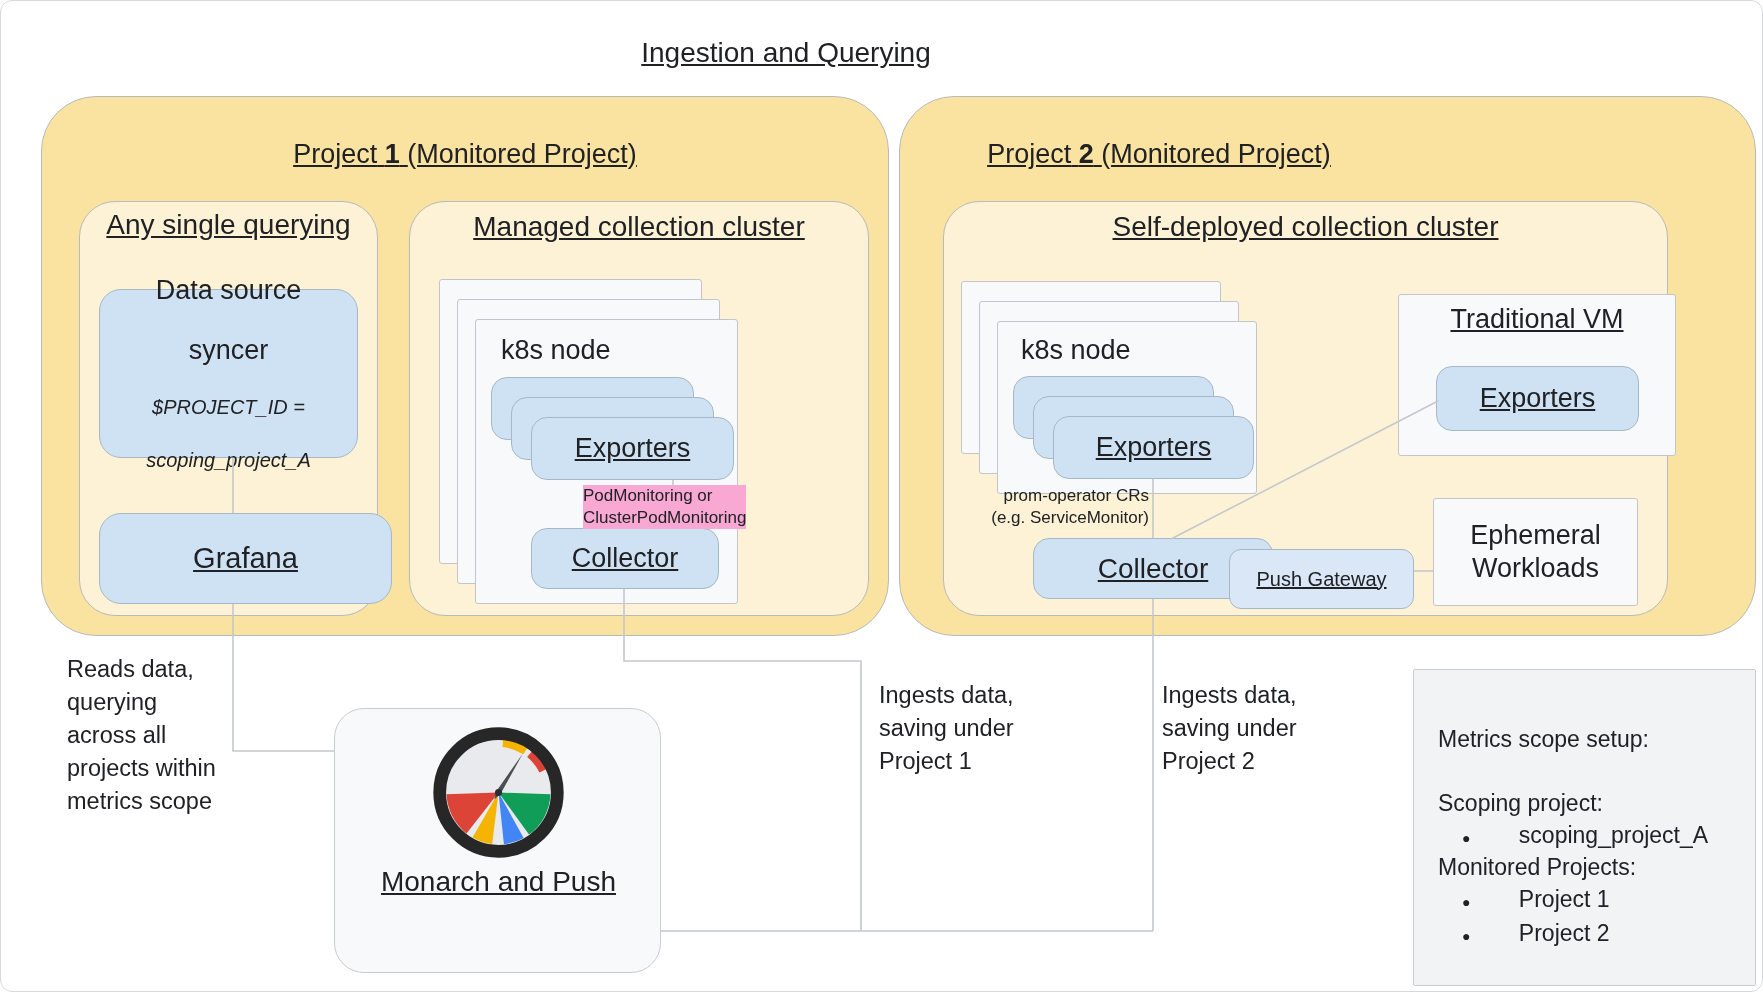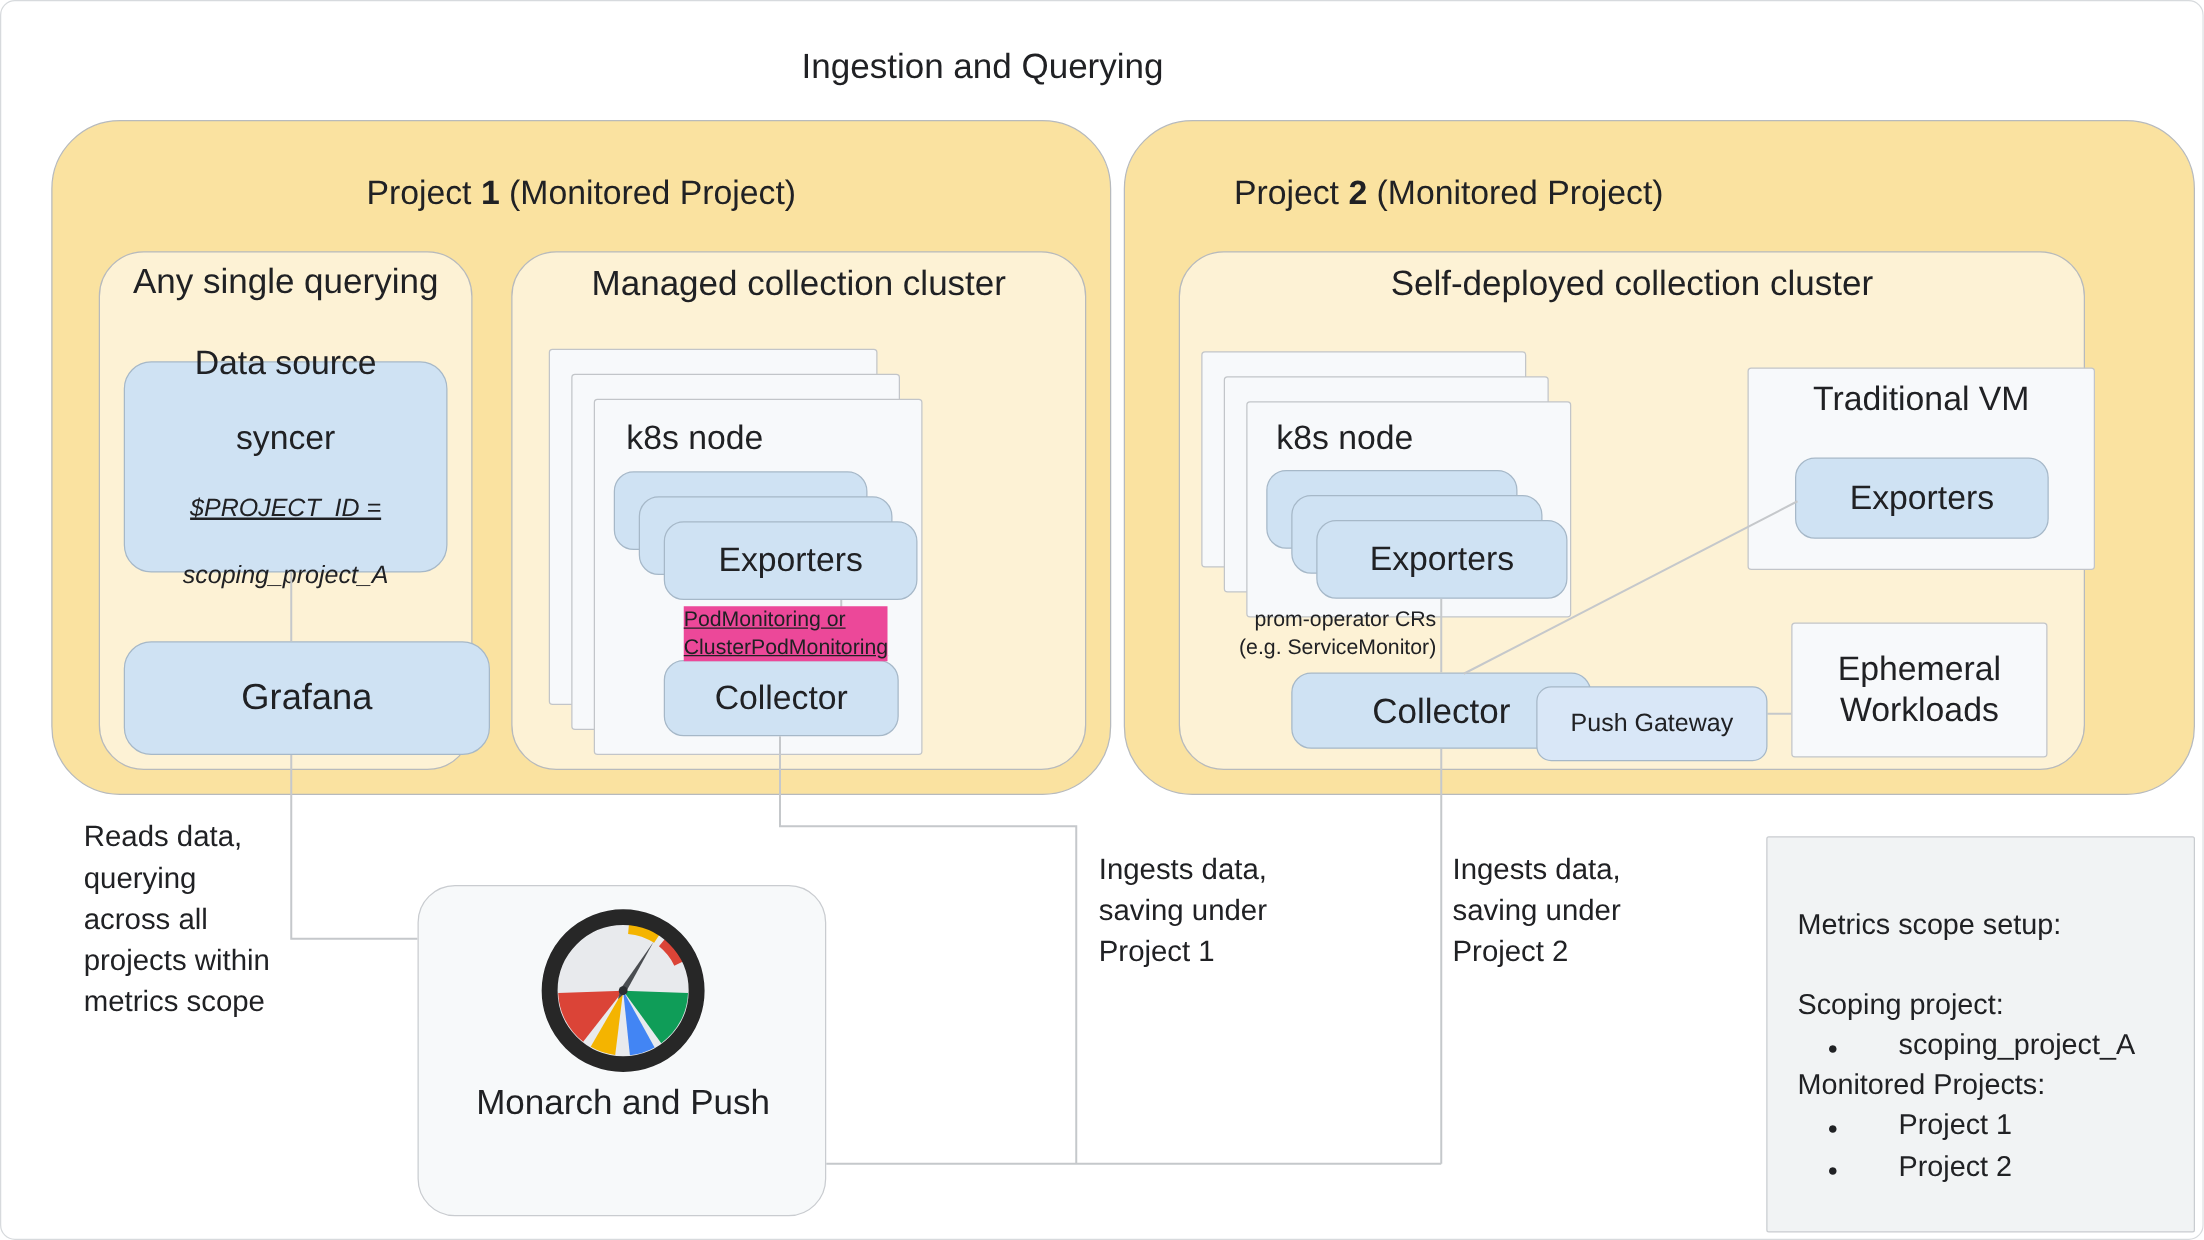--- a/index.html
+++ b/index.html
@@ -1,18 +1,18 @@
 <!DOCTYPE html>
 <html><head>
 <meta charset="utf-8">
 <style>
   html,body{margin:0;padding:0;background:#ffffff;font-family:"Liberation Sans",sans-serif;color:#202124;}
   #canvas{position:relative;width:1763px;height:992px;background:#ffffff;border:1px solid #d7dadd;border-radius:12px;overflow:hidden;box-sizing:border-box;}
   .abs{position:absolute;box-sizing:border-box;}
-  .ctr{display:flex;align-items:center;justify-content:center;text-align:center;}
+  .ctr{display:flex;align-items:center;justify-content:center;text-align:center;text-decoration:underline;}
   .col{display:flex;flex-direction:column;align-items:center;justify-content:center;text-align:center;}
   .ybox-outer{background:#fae2a0;border:1.5px solid #b7babd;border-radius:55px;}
   .ybox-inner{background:#fdf2d5;border:1.5px solid #b7babd;border-radius:36px;}
   .bluebox{background:#cfe2f3;border:1.5px solid #a6b8c8;border-radius:16px;}
   .whitebox{background:#f7f9fb;border:1.5px solid #c2c5c9;border-radius:3px;}
   .graybox{background:#f7f9fa;border:1.5px solid #c9ccd0;}
   .t-title{font-size:28px;}
   .t-header{font-size:27px;}
   .t-cluster{font-size:28px;}
   .t-box{font-size:27px;}
@@ -36,39 +36,39 @@
   <div class="abs t-header ctr" style="left:40px;top:136px;width:848px;height:34px;">
     <span>Project </span>&nbsp;<span class="bold">1</span>&nbsp;<span> (Monitored Project)</span>
   </div>
 
   <div class="abs ybox-inner" style="left:78px;top:200px;width:299px;height:415px;"></div>
   <div class="abs t-cluster ctr" style="left:78px;top:206px;width:299px;height:36px;">Any single querying</div>
 
   <div class="abs bluebox col" style="left:98px;top:288px;width:259px;height:169px;border-radius:22px;gap:27px;">
     <div class="t-box" style="line-height:33px;">Data source</div>
     <div class="t-box" style="line-height:33px;">syncer</div>
-    <div class="italic" style="font-size:20px;line-height:26px;text-decoration:underline;">$PROJECT_ID =</div>
+    <div class="italic" style="font-size:20px;line-height:26px;">$PROJECT_ID =</div>
     <div class="italic" style="font-size:20px;line-height:26px;">scoping_project_A</div>
   </div>
 
   <div class="abs bluebox ctr" style="left:98px;top:512px;width:293px;height:91px;border-radius:22px;font-size:29px;">Grafana</div>
 
   <div class="abs ybox-inner" style="left:408px;top:200px;width:460px;height:415px;"></div>
   <div class="abs t-cluster ctr" style="left:408px;top:208px;width:460px;height:36px;">Managed collection cluster</div>
 
   <div class="abs whitebox" style="left:438px;top:278px;width:263px;height:285px;"></div>
   <div class="abs whitebox" style="left:456px;top:298px;width:263px;height:285px;"></div>
   <div class="abs whitebox" style="left:474px;top:318px;width:263px;height:285px;"></div>
   <div class="abs t-box" style="left:500px;top:334px;">k8s node</div>
 
   <div class="abs bluebox" style="left:490px;top:376px;width:203px;height:63px;"></div>
   <div class="abs bluebox" style="left:510px;top:396px;width:203px;height:63px;"></div>
   <div class="abs bluebox ctr t-box" style="left:530px;top:416px;width:203px;height:63px;">Exporters</div>
 
-  <div class="abs t-note" style="left:546px;top:484px;background:#ec4899;z-index:2;text-decoration:underline;">
+  <div class="abs t-note" style="left:582px;top:484px;background:#f9a8d4;z-index:2;">
     <div>PodMonitoring or</div>
     <div>ClusterPodMonitoring</div>
   </div>
 
   <div class="abs bluebox ctr t-box" style="left:530px;top:527px;width:188px;height:61px;">Collector</div>
 
   <div class="abs ybox-outer" style="left:898px;top:95px;width:857px;height:540px;"></div>
   <div class="abs t-header ctr" style="left:898px;top:136px;width:520px;height:34px;">
     <span>Project </span>&nbsp;<span class="bold">2</span>&nbsp;<span> (Monitored Project)</span>
   </div>

